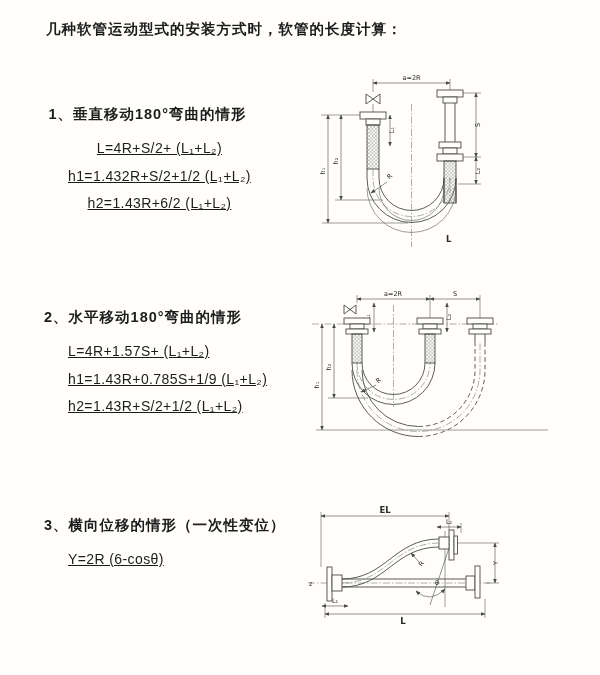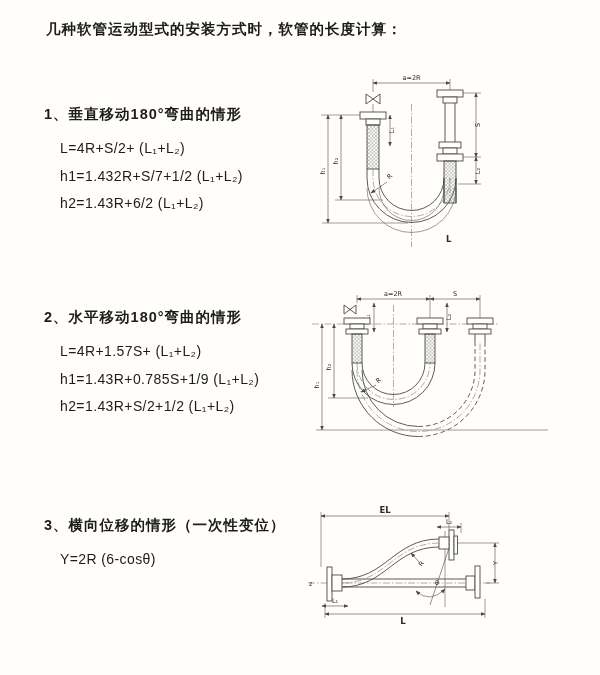--- a/index.html
+++ b/index.html
@@ -5,40 +5,40 @@
   html,body{margin:0;padding:0;}
   body{
     width:600px;height:675px;position:relative;overflow:hidden;
     background:#fffefb;color:#1c1c1c;
     font-family:"Liberation Sans","DejaVu Sans",sans-serif;
   }
   .abs{position:absolute;}
   .page-title{left:46px;top:20px;font-size:14.5px;font-weight:bold;letter-spacing:1px;}
   .section{left:44px;}
   .sec-heading{font-size:14.5px;font-weight:bold;letter-spacing:1px;margin:0 0 11px 0;}
-  .formula{font-size:14px;letter-spacing:.4px;line-height:27.5px;margin-left:16px;white-space:pre;}
+  .formula{font-size:14px;letter-spacing:.4px;line-height:27.5px;margin-left:24px;white-space:pre;text-decoration:underline;}
   svg{position:absolute;overflow:visible;}
   svg text{font-family:"DejaVu Sans","Liberation Sans",sans-serif;fill:#2a2a2a;font-size:6.5px;}
   .lab-lg{font-size:8.5px;font-weight:bold;}
   .ln{stroke:#4a4a4a;stroke-width:.9;fill:none;}
   .thin{stroke:#5a5a5a;stroke-width:.6;fill:none;}
   .dim{stroke:#4a4a4a;stroke-width:.6;fill:none;}
   .cl{stroke:#6a6a6a;stroke-width:.55;fill:none;stroke-dasharray:7 2 1.5 2;}
   .dash{stroke:#4a4a4a;stroke-width:.9;fill:none;stroke-dasharray:4.5 3;}
   .fl{fill:#fffefb;stroke:#4a4a4a;stroke-width:.9;}
 </style>
 </head>
 <body>
 
 <div class="abs page-title">几种软管运动型式的安装方式时，软管的长度计算：</div>
 
-<div class="abs section" style="top:105px;">
+<div class="abs section" style="top:105px;text-align:center;">
   <div class="sec-heading">1、垂直移动180°弯曲的情形</div>
   <div class="formula">L=4R+S/2+ (L₁+L₂)</div>
-  <div class="formula">h1=1.432R+S/7+1/2 (L₁+L₂)</div>
+  <div class="formula">h1=1.432R+S/2+1/2 (L₁+L₂)</div>
   <div class="formula">h2=1.43R+6/2 (L₁+L₂)</div>
 </div>
 
 <div class="abs section" style="top:308px;">
   <div class="sec-heading">2、水平移动180°弯曲的情形</div>
   <div class="formula">L=4R+1.57S+ (L₁+L₂)</div>
   <div class="formula">h1=1.43R+0.785S+1/9 (L₁+L₂)</div>
   <div class="formula">h2=1.43R+S/2+1/2 (L₁+L₂)</div>
 </div>
 

